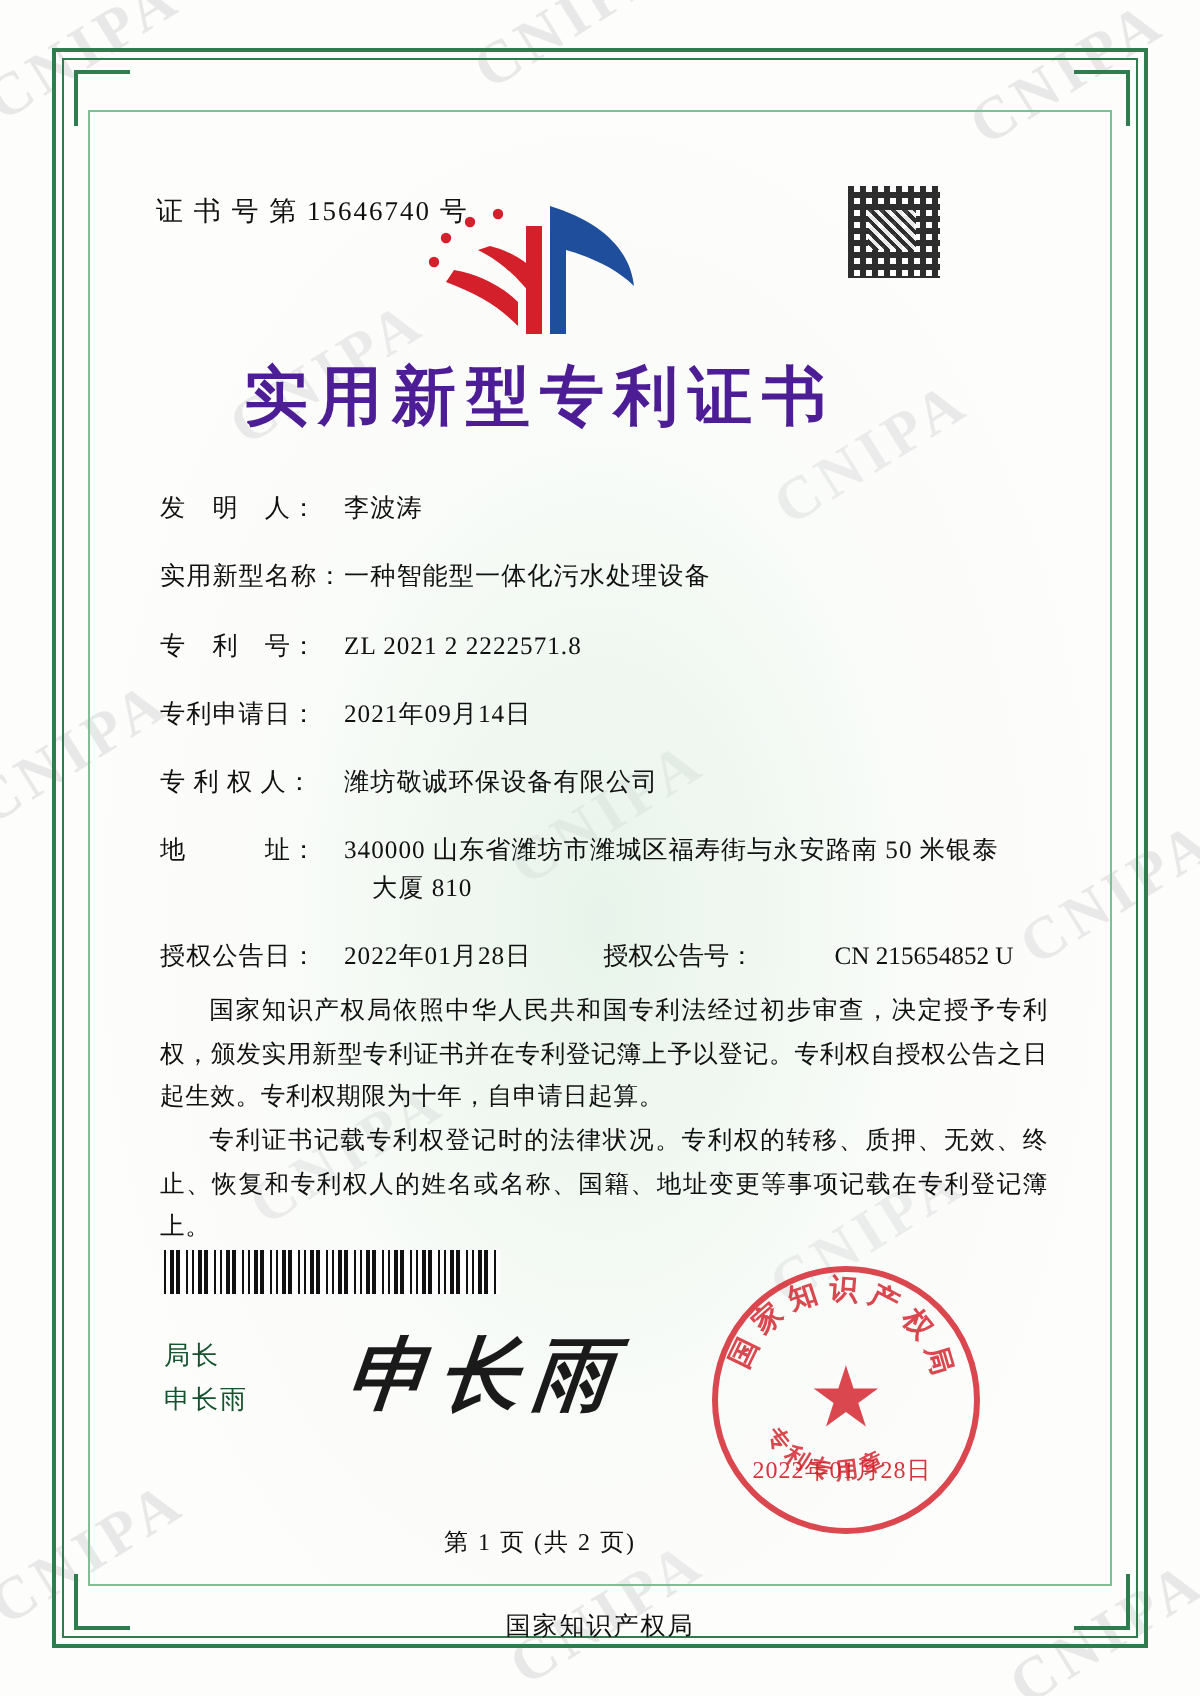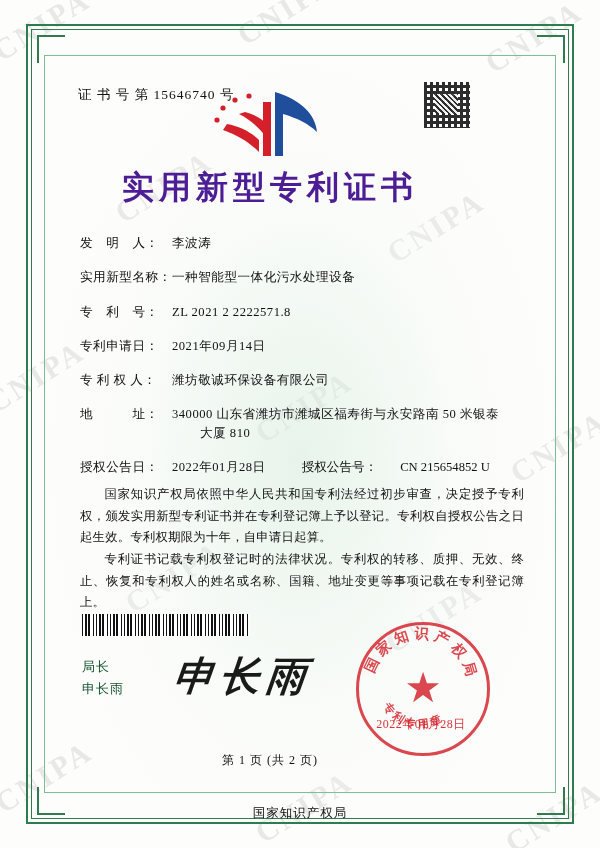--- a/index.html
+++ b/index.html
@@ -76,21 +76,21 @@
     border: 2px solid #2f7d4f;
   }
   .corner.tl { left: 37px;  top: 35px;  border-right: none; border-bottom: none; }
   .corner.tr { left: 537px; top: 35px;  border-left: none;  border-bottom: none; }
   .corner.bl { left: 37px;  top: 787px; border-right: none; border-top: none; }
   .corner.br { left: 537px; top: 787px; border-left: none;  border-top: none; }
 
   
   .content {
     position: absolute;
-    left: 44px; top: 44px;
+    left: 44px; top: 55px;
     width: 452px; height: 738px;
   }
   .cert-no {
     position: absolute;
     left: 34px; top: 42px;
     font-family: "Liberation Serif", serif;
     font-size: 13.5px;
     color: #111;
     letter-spacing: 1px;
   }
@@ -150,21 +150,21 @@
   .row .lbl {
     width: 92px;
     flex: 0 0 92px;
     letter-spacing: 0.5px;
   }
   .row .val {
     flex: 1;
     letter-spacing: 0.5px;
   }
   .row .val2 {
-    margin-left: 23px;
+    margin-left: 40px;
     white-space: nowrap;
   }
   .row.pub { margin-bottom: 14px; }
   .row.pub .val { flex: 0 0 auto; }
   .pubno-lbl { margin-left: 36px; }
 
   .para {
     position: absolute;
     left: 36px;
     width: 444px;
@@ -324,21 +324,21 @@
         <div class="val">2021年09月14日</div>
       </div>
       <div class="row">
         <div class="lbl">专 利 权 人：</div>
         <div class="val">潍坊敬诚环保设备有限公司</div>
       </div>
       <div class="row">
         <div class="lbl">地　　　址：</div>
         <div class="val">
           <span>340000 山东省潍坊市潍城区福寿街与永安路南 50 米银泰</span><br>
-          <span style="display:inline-block;margin-left:28px">大厦 810</span>
+          <span style="display:inline-block;margin-left:14px">大厦 810</span>
         </div>
       </div>
       <div class="row pub">
         <div class="lbl">授权公告日：</div>
         <div class="val">2022年01月28日</div>
         <div class="pubno-lbl">授权公告号：</div>
         <div class="val2">CN 215654852 U</div>
       </div>
     </div>
 

